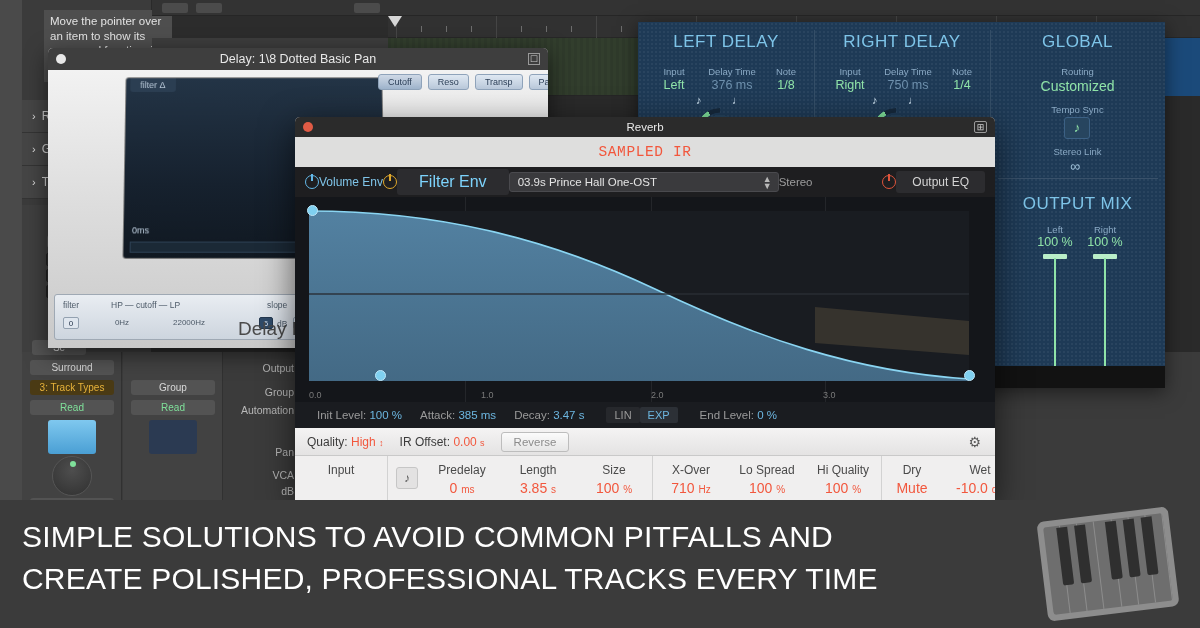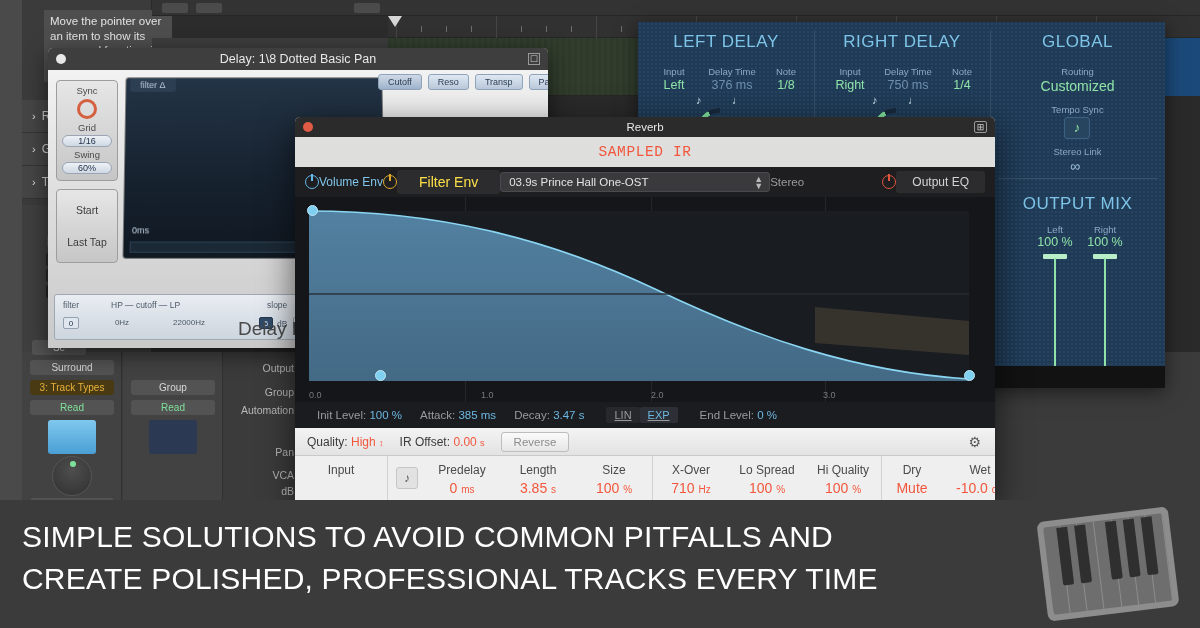--- a/index.html
+++ b/index.html
@@ -196,38 +196,38 @@
   .rv-tab.inactive { background: #a9a9a9; color: #e8e8e8; }
   .rv-bar { height: 30px; background: #1e1e20; display: flex; align-items: center;
             padding: 0 10px; gap: 0; position: relative; }
   .pwr { width: 14px; height: 14px; border-radius: 50%; border: 1.5px solid currentColor;
          position: relative; flex: none; }
   .pwr::after { content: ""; position: absolute; left: 5px; top: -2px; width: 1.5px;
                 height: 7px; background: currentColor; }
   .pwr.blue { color: #63b8e8; } .pwr.amber { color: #e0a92c; } .pwr.red { color: #e0553c; }
   .envlbl { font-size: 12px; }
   .envlbl.on { color: #7fc4e8; }
-  .envbtn { background: #2c2c2f; border-radius: 3px; padding: 4px 22px; color: #fde047;
-            font-size: 14px; }
+  .envbtn { background: #2c2c2f; border-radius: 3px; padding: 4px 22px; color: #7dd3fc;
+            font-size: 16px; }
   .irsel { flex: 1; background: #3a3a3d; border: 1px solid #4a4a4e; border-radius: 3px;
            height: 20px; color: #e4e4e4; font-size: 11.5px; line-height: 18px;
            padding: 0 8px; position: relative; max-width: 270px; }
   .irsel .arrows { position: absolute; right: 6px; top: 3px; color: #b9b9b9; font-size: 9px; line-height: 7px; }
   .stereo-lbl { color: #9c9c9c; font-size: 11.5px; }
   .eqbtn { background: #2c2c2f; border-radius: 3px; padding: 4px 16px; color: #d4d4d4; font-size: 12px; }
 
   .rv-graph { position: relative; height: 205px; background: #14161a; overflow: hidden; }
   .gridline { position: absolute; top: 0; width: 1px; height: 100%; background: rgba(255,255,255,.07); }
   .xtick { position: absolute; bottom: 2px; color: #7a7a7a; font-size: 9px; }
   .handle { position: absolute; width: 11px; height: 11px; border-radius: 50%;
             background: #7fd0f0; border: 1px solid #bfe8fa; }
   .rv-env { height: 26px; background: #1a1c20; display: flex; align-items: center;
             gap: 18px; padding: 0 22px; font-size: 11.5px; color: #9a9a9a; }
   .rv-env b { font-weight: normal; color: #6cb6e0; }
-  .linexp { display: flex; gap: 0; margin: 0 4px; text-decoration: underline; }
+  .linexp { display: flex; gap: 0; margin: 0 4px; }
   .linexp span { padding: 2px 8px; font-size: 11px; border-radius: 2px; }
   .linexp .off { background: #26282c; color: #9a9a9a; }
   .linexp .on { background: #2c3036; color: #6cb6e0; }
   .rv-qual { height: 28px; background: linear-gradient(180deg,#f4f3f3,#e4e3e3);
              display: flex; align-items: center; gap: 16px; padding: 0 12px;
              font-size: 12px; color: #3b3b3b; position: relative;
              border-bottom: 1px solid #c9c9c9; }
   .orange { color: #f2573d; }
   .revbtn { background: linear-gradient(180deg,#fbfbfb,#e6e6e6); border: 1px solid #bdbdbd;
             border-radius: 3px; padding: 3px 12px; color: #8c8c8c; font-size: 11.5px; }
@@ -405,34 +405,20 @@
   </div>
 
   <div class="delaywin">
     <div class="dw-title">
       <span class="dw-dot"></span>
       <span>Delay: 1\8 Dotted Basic Pan</span>
       <span class="dw-exp">☐</span>
     </div>
     <div class="dw-body">
 
-      <div class="dd-left">
-        <div class="dd-pane">
-          <div class="dd-t">Sync</div>
-          <div class="dd-ring"></div>
-          <div class="dd-t">Grid</div>
-          <div class="dd-val">1/16</div>
-          <div class="dd-t">Swing</div>
-          <div class="dd-val">60%</div>
-        </div>
-        <div class="dd-pane" style="margin-top:8px">
-          <div class="dd-bigbtn">Start</div>
-          <div class="dd-bigbtn">Last Tap</div>
-        </div>
-      </div>
 
       <div class="dd-grid">
         <div class="dd-tab">filter Δ</div>
         <div class="dd-0ms">0ms</div>
         <div class="dd-rule"></div>
       </div>
 
       <div class="dd-tabs">
         <div class="dd-tb on">Cutoff</div>
         <div class="dd-tb">Reso</div>

